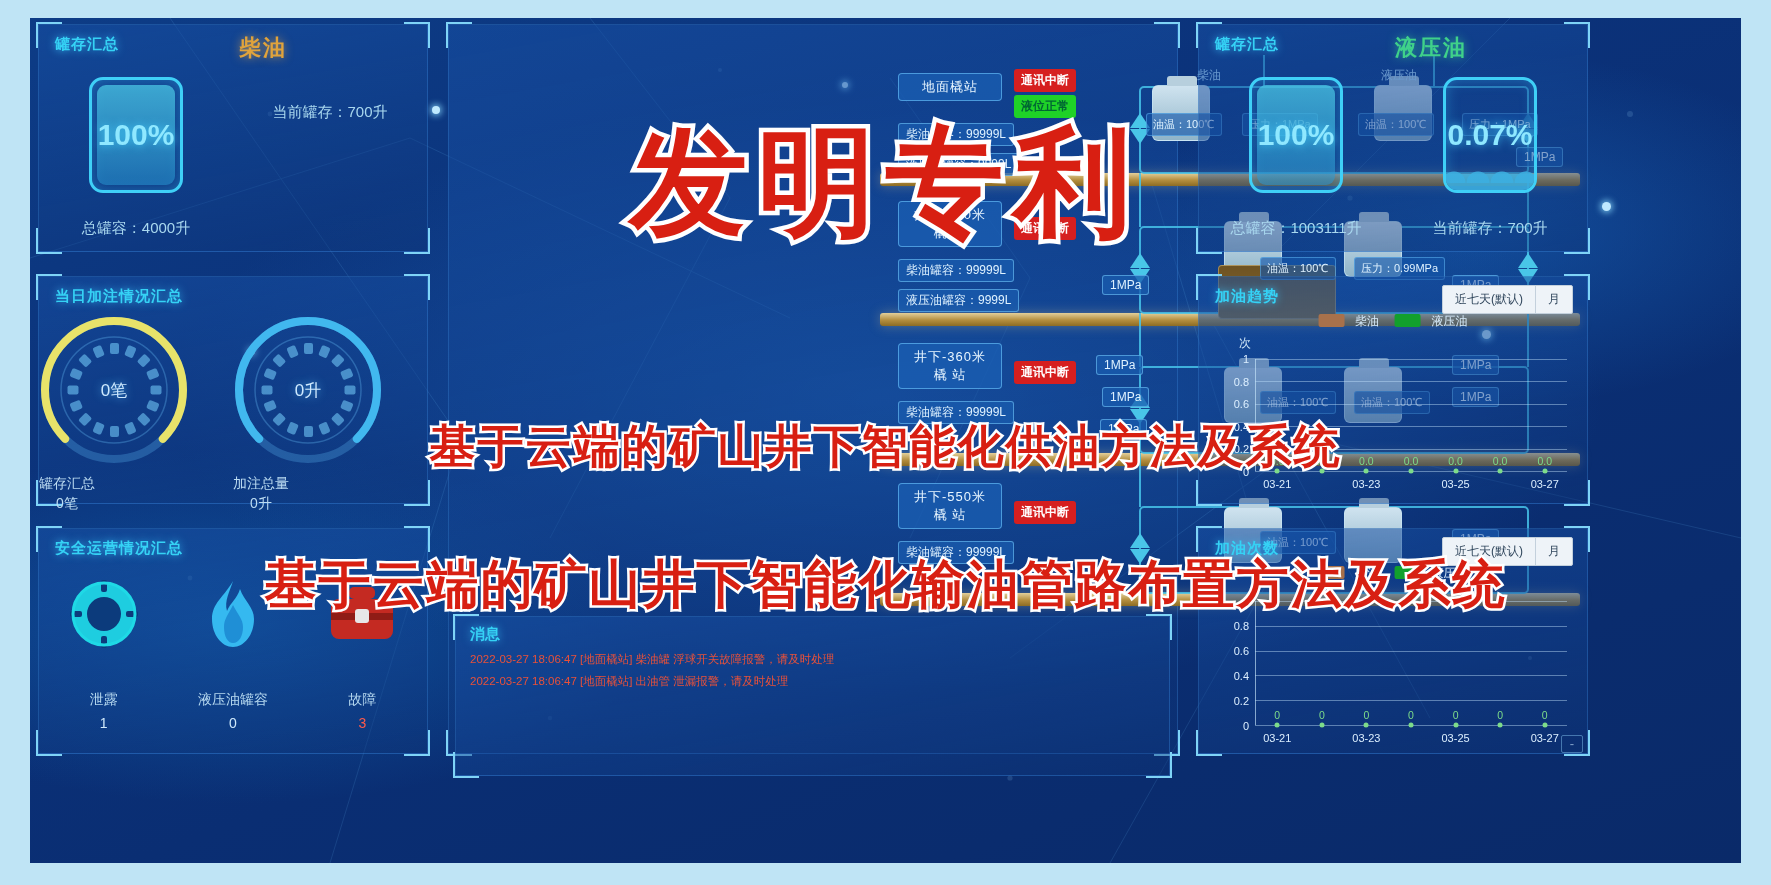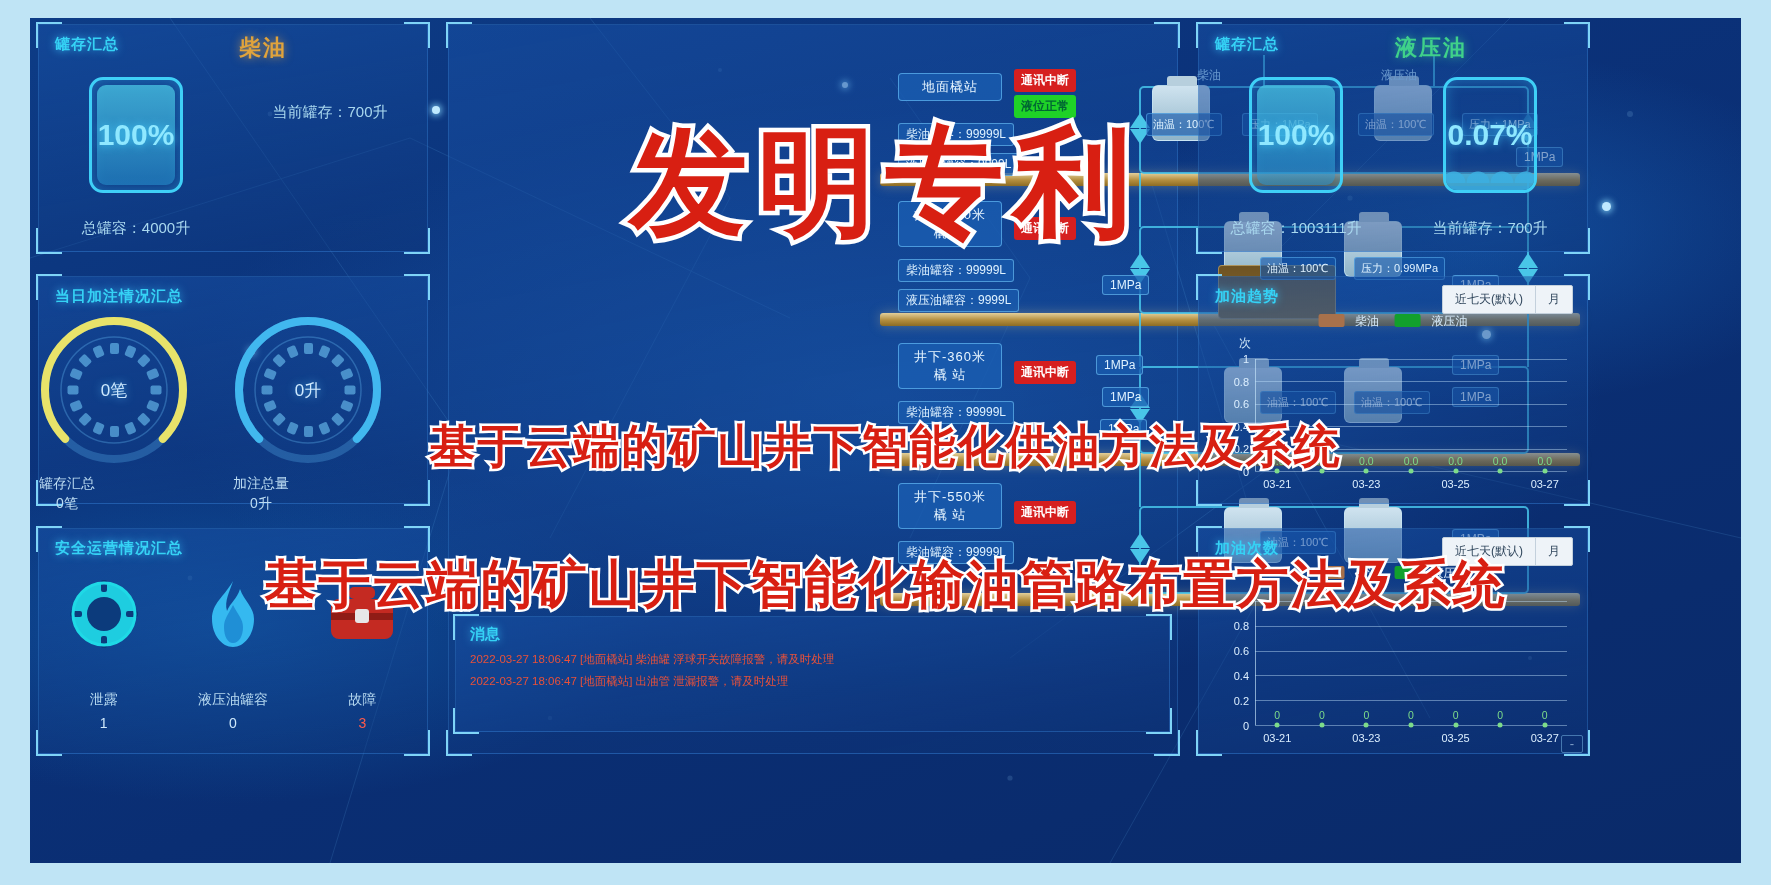--- a/index.html
+++ b/index.html
@@ -148,21 +148,21 @@
       border-left:10px solid transparent;border-right:10px solid transparent;border-bottom:15px solid #49c6e8; }
   .valve .dn { position:absolute; left:-10px; top:0px; width:0;height:0;
       border-left:10px solid transparent;border-right:10px solid transparent;border-top:15px solid #49c6e8; }
   .sensor-box {
     position:absolute; background:rgba(22,88,170,.65);
     border:1px solid rgba(110,200,255,.45); border-radius:3px;
     color:#dff2ff; font-size:11px; padding:2px 6px; white-space:nowrap; line-height:1.5;
   }
 
   
-  #msg-panel { position:absolute; left:425px; top:598px; width:715px; height:116px; }
+  #msg-panel { position:absolute; left:425px; top:598px; width:715px; height:160px; }
   .msg-title { position:absolute; left:14px; top:8px; font-size:15px; font-weight:bold;
                color:#35d2f5; text-shadow:0 0 8px rgba(60,200,255,.8); }
   .msg-list { position:absolute; left:14px; top:32px; right:12px; }
   .msg-item { font-size:11.5px; color:#e8513a; line-height:1.9; white-space:nowrap; }
 
   
   .chart-toggle {
     position:absolute; right:14px; top:8px; display:flex;
     background:#eef3f8; border:1px solid #c3d0dc; border-radius:2px; overflow:hidden;
   }

